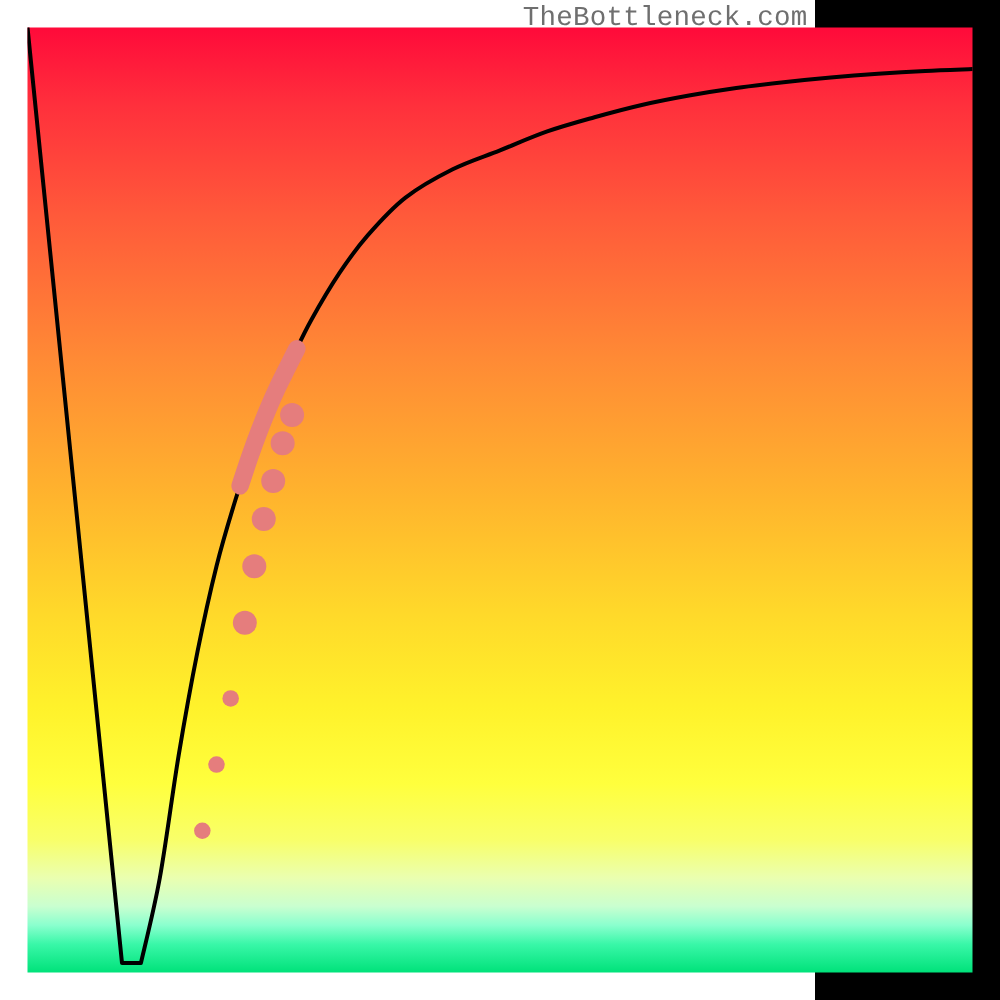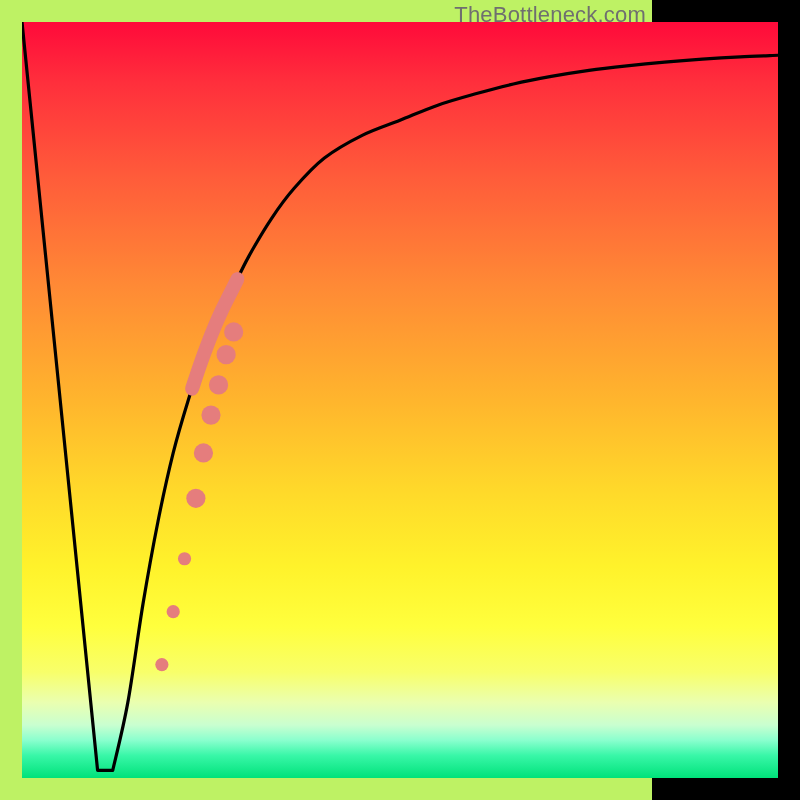--- a/index.html
+++ b/index.html
@@ -8,21 +8,22 @@
     width: 800px;
     height: 800px;
     overflow: hidden;
     background: #000;
     font-family: Arial, Helvetica, sans-serif;
   }
   .outer {
     position: relative;
     width: 652px;
     height: 800px;
-    background: #bef264;
+    background: #ffffff;
+    font-family: Liberation Mono, monospace;
   }
   .plot {
     position: absolute;
     
     left: 22px;
     top: 22px;
     width: 756px;
     height: 756px;
     
     background: linear-gradient(to bottom,

